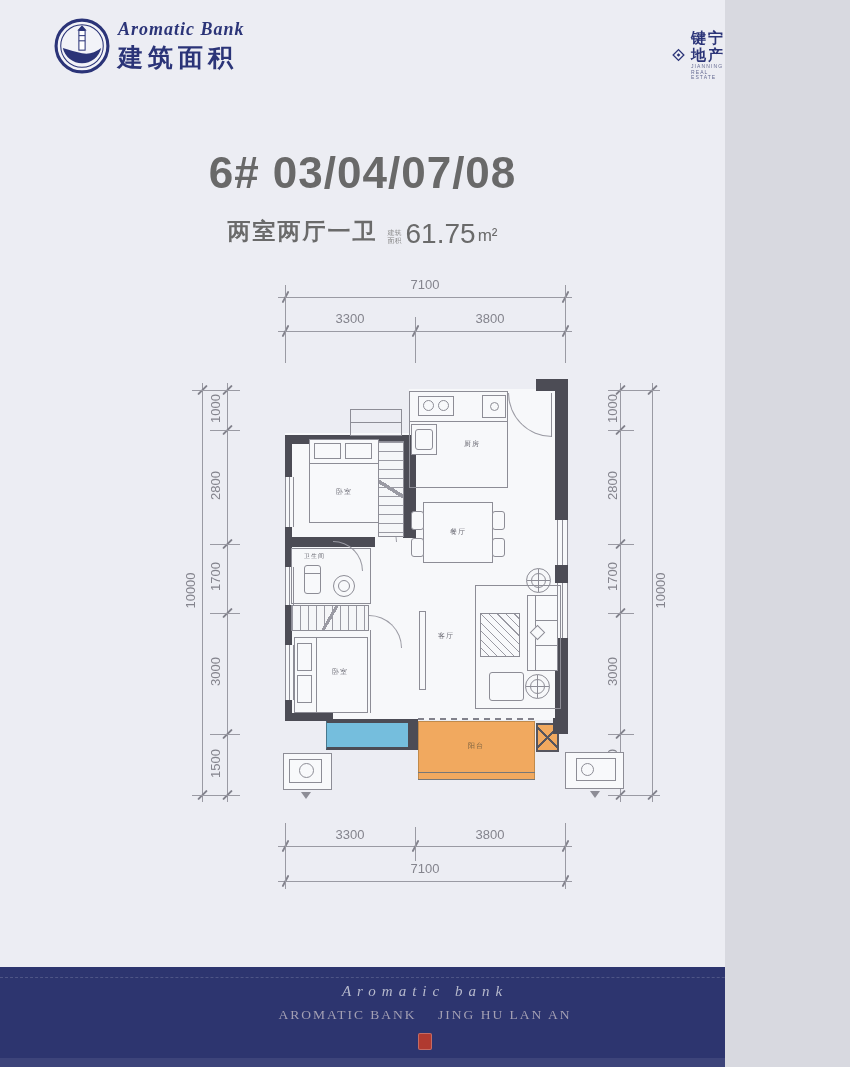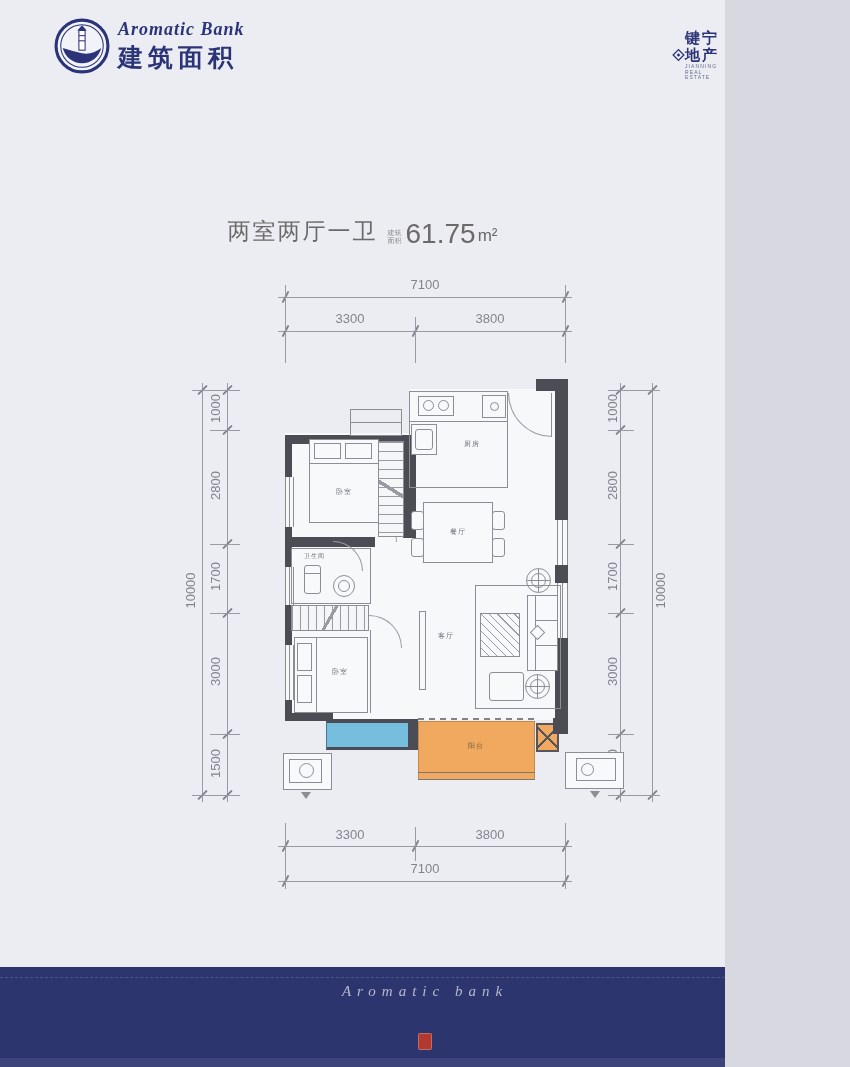--- a/index.html
+++ b/index.html
@@ -4,30 +4,30 @@
 <style>
   html,body{margin:0;padding:0;background:#d8d9e0;}
   .page{position:relative;width:725px;height:1067px;background:#ecedf3;overflow:hidden;
         font-family:"Liberation Sans",sans-serif;}
   
   .brand{position:absolute;left:54px;top:18px;display:flex;align-items:center;gap:8px;}
   .brand-txt{display:flex;flex-direction:column;}
   .brand-script{font-family:"Liberation Serif",serif;font-style:italic;font-weight:bold;
                 font-size:18px;color:#2b3478;letter-spacing:1px;}
   .brand-cn{font-size:25px;font-weight:bold;color:#2b3478;letter-spacing:5px;margin-top:1px;}
-  .dev{position:absolute;left:672px;top:30px;display:flex;align-items:center;}
+  .dev{position:absolute;left:672px;top:30px;display:flex;align-items:center;gap:6px;}
   .dev-txt{display:flex;flex-direction:column;line-height:1.1;}
   .dev-cn{font-size:15px;font-weight:bold;color:#2b3478;letter-spacing:2px;}
   .dev-en{font-size:5px;color:#666b93;letter-spacing:1.1px;margin-top:1px;}
   
   .title{position:absolute;left:0;right:0;top:148px;text-align:center;font-size:44px;
          font-weight:bold;color:#696969;letter-spacing:1px;}
   .subtitle{position:absolute;left:0;right:0;top:216px;display:flex;justify-content:center;
             align-items:flex-end;color:#6a6a6a;}
-  .sub-layout{font-size:23px;letter-spacing:2px;}
+  .sub-layout{font-size:23px;letter-spacing:2px;font-weight:bold;}
   .sub-arealbl{font-size:7px;line-height:8px;width:16px;margin:0 2px 2px 10px;color:#8a8a8a;}
   .sub-val{font-size:28px;line-height:26px;}
   .sub-unit{font-size:17px;margin-left:2px;line-height:22px;}
   
   .fp{position:absolute;left:180px;top:275px;width:500px;height:640px;}
   .lh{position:absolute;height:1px;background:#9a9aa3;}
   .lv{position:absolute;width:1px;background:#9a9aa3;}
   .tk{position:absolute;width:13px;height:2px;background:#82828c;transform:rotate(-62deg);border-radius:1px;}
   .tk45{transform:rotate(-45deg);}
   .dim{position:absolute;font-size:13px;color:#84848d;text-align:center;white-space:nowrap;}
@@ -110,20 +110,21 @@
     <svg width="24" height="24" viewBox="0 0 24 24">
       <rect x="5" y="5" width="14" height="14" transform="rotate(45 12 12)" fill="none" stroke="#2b3478" stroke-width="2.4"></rect>
       <rect x="9.6" y="9.6" width="4.8" height="4.8" transform="rotate(45 12 12)" fill="#2b3478"></rect>
     </svg>
     <div class="dev-txt">
       <span class="dev-cn">键宁地产</span>
       <span class="dev-en">JIANNING REAL ESTATE</span>
     </div>
   </div>
 
+  <div class="title">6# 03/04/07/08</div>
   <div class="subtitle">
     <span class="sub-layout">两室两厅一卫</span>
     <span class="sub-arealbl">建筑面积</span>
     <span class="sub-val">61.75</span>
     <span class="sub-unit">m²</span>
   </div>
 
   <div class="fp">
 
     <span class="dim" style="left:215px;top:2px;width:60px;">7100</span>
@@ -304,17 +305,18 @@
     <div class="tn" style="left:385px;top:477px;width:59px;height:37px;"></div>
     <div class="tn" style="left:396px;top:483px;width:40px;height:23px;"></div>
     <div class="crc" style="left:401px;top:488px;width:13px;height:13px;"></div>
     <div class="tri" style="left:410px;top:516px;"></div>
   </div>
 
 
   <div class="footer">
     <div class="foot-dash"></div>
     <div class="foot-script">Aromatic bank</div>
+    <div class="foot-caps">AROMATIC BANK    JING HU LAN AN</div>
     <div class="seal"></div>
     <div class="foot-strip"></div>
   </div>
 
 </div>
 
 </body></html>

